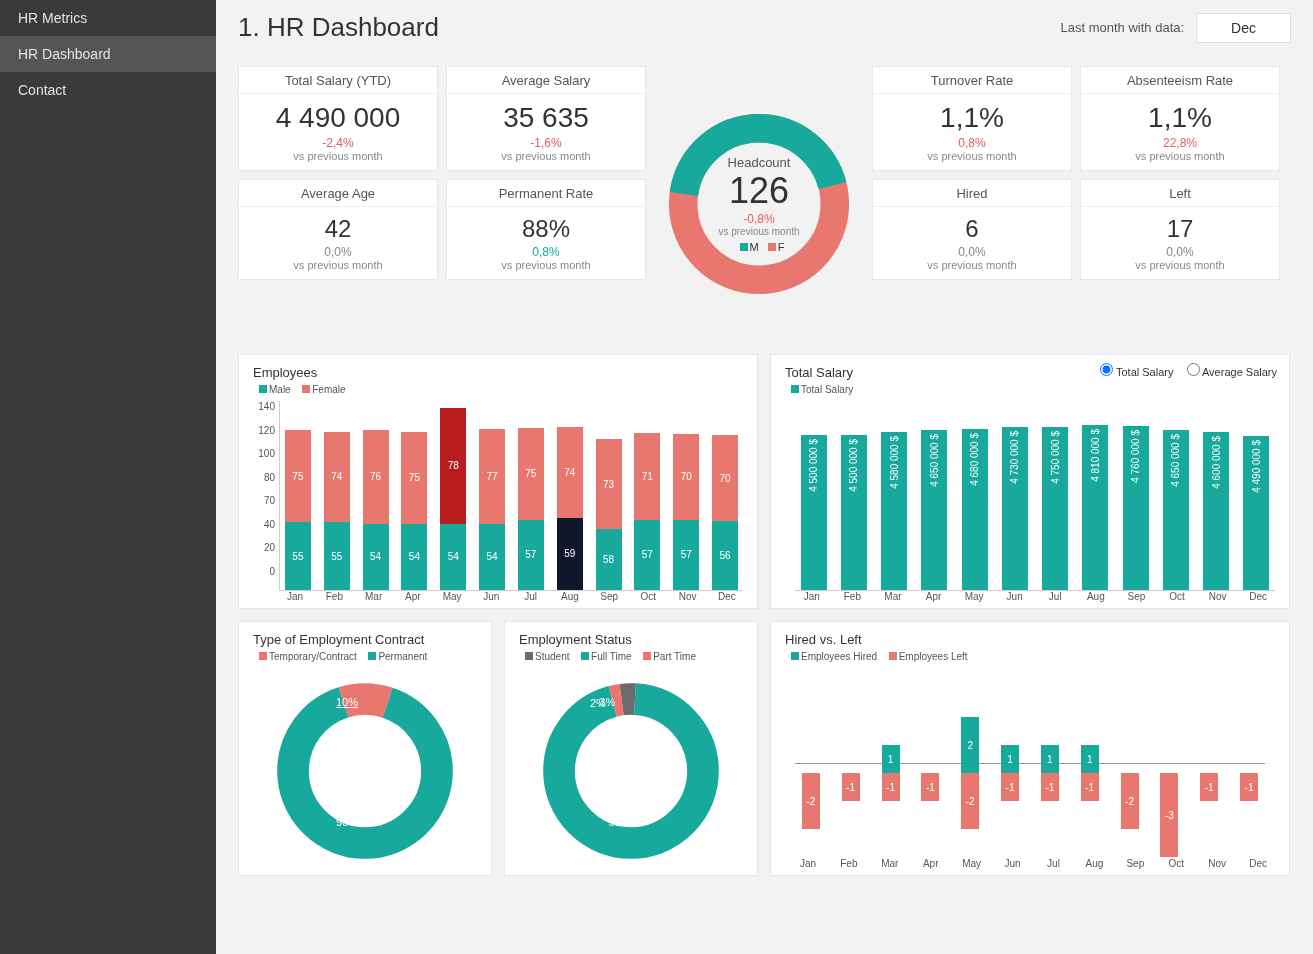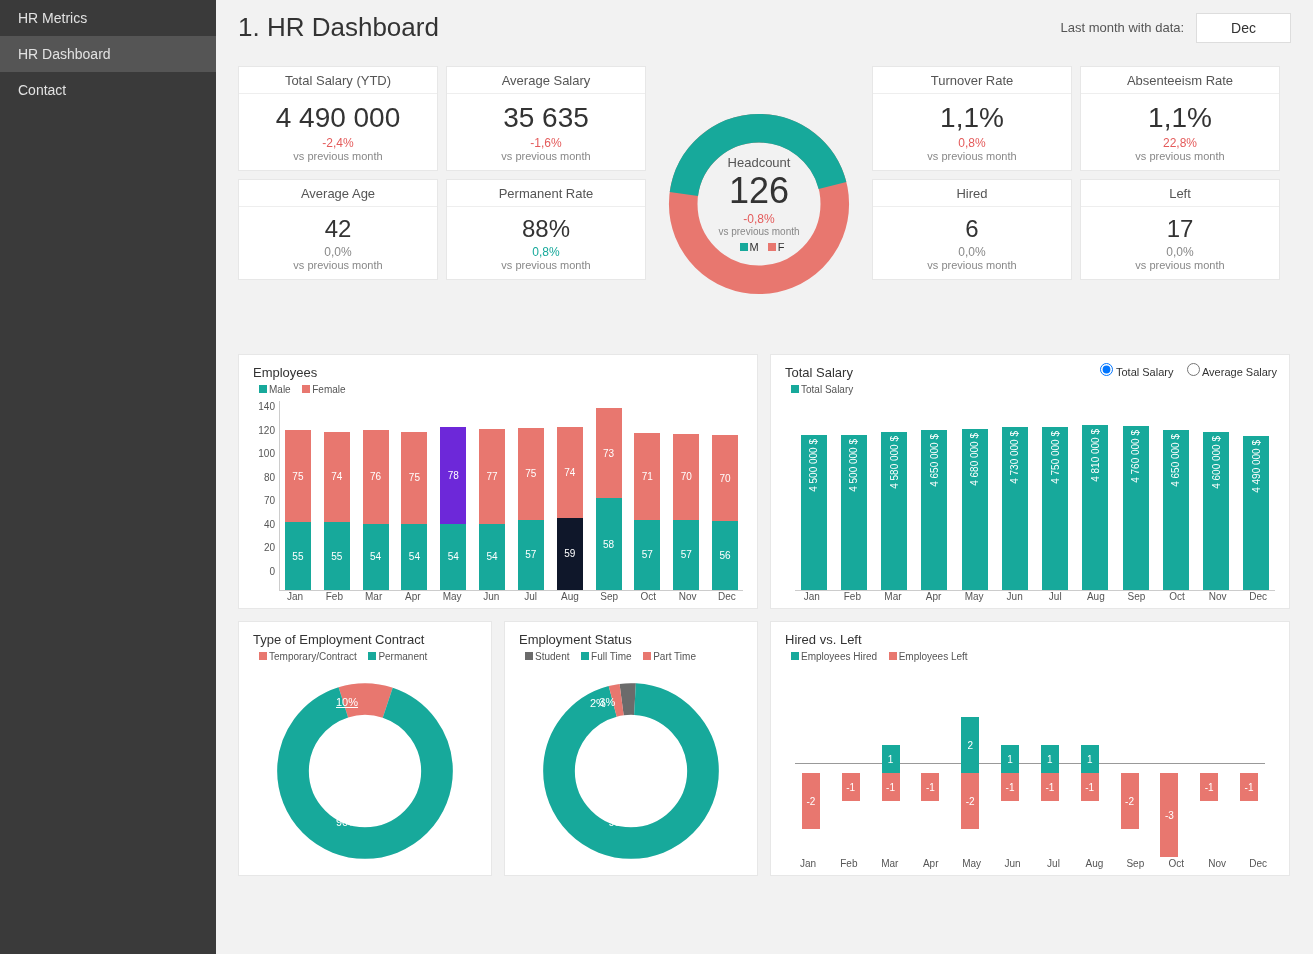--- a/index.html
+++ b/index.html
@@ -203,21 +203,21 @@
             </div>
             <div class="bar-col">
               <div class="stack">
                 <div class="seg" style="background: rgb(23, 169, 155); height: 66.3429px;">54</div>
                 <div class="seg" style="background: rgb(232, 119, 111); height: 92.1429px;">75</div>
               </div>
             </div>
             <div class="bar-col">
               <div class="stack">
                 <div class="seg" style="background: rgb(23, 169, 155); height: 66.3429px;">54</div>
-                <div class="seg" style="background: #6d28d9; height: 97px;">78</div>
+                <div class="seg" style="background: #b91c1c; height: 116px;">78</div>
               </div>
             </div>
             <div class="bar-col">
               <div class="stack">
                 <div class="seg" style="background: rgb(23, 169, 155); height: 66.3429px;">54</div>
                 <div class="seg" style="background: rgb(232, 119, 111); height: 94.6px;">77</div>
               </div>
             </div>
             <div class="bar-col">
               <div class="stack">
@@ -226,21 +226,21 @@
               </div>
             </div>
             <div class="bar-col">
               <div class="stack">
                 <div class="seg" style="background: #0f172a; height: 72.4857px;">59</div>
                 <div class="seg" style="background: rgb(232, 119, 111); height: 90.9143px;">74</div>
               </div>
             </div>
             <div class="bar-col">
               <div class="stack">
-                <div class="seg" style="background: rgb(23, 169, 155); height: 92px;">58</div>
+                <div class="seg" style="background: rgb(23, 169, 155); height: 61px;">58</div>
                 <div class="seg" style="background: rgb(232, 119, 111); height: 89.6857px;">73</div>
               </div>
             </div>
             <div class="bar-col">
               <div class="stack">
                 <div class="seg" style="background: rgb(23, 169, 155); height: 70.0286px;">57</div>
                 <div class="seg" style="background: rgb(232, 119, 111); height: 87.2286px;">71</div>
               </div>
             </div>
             <div class="bar-col">

